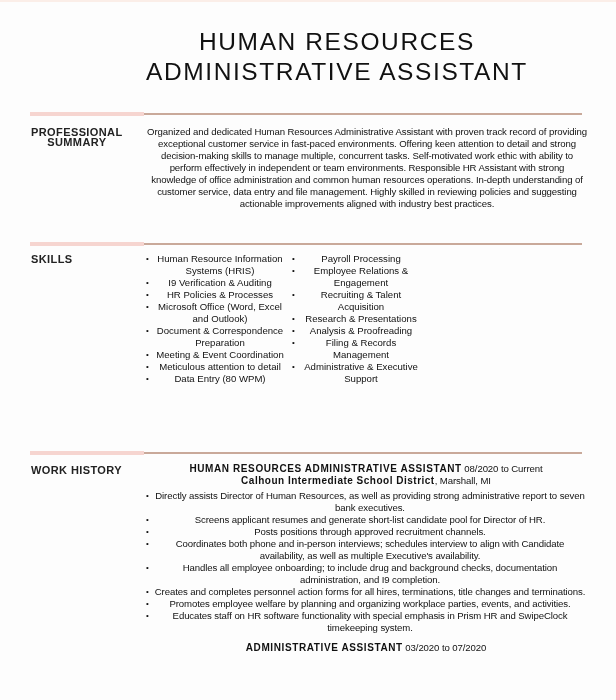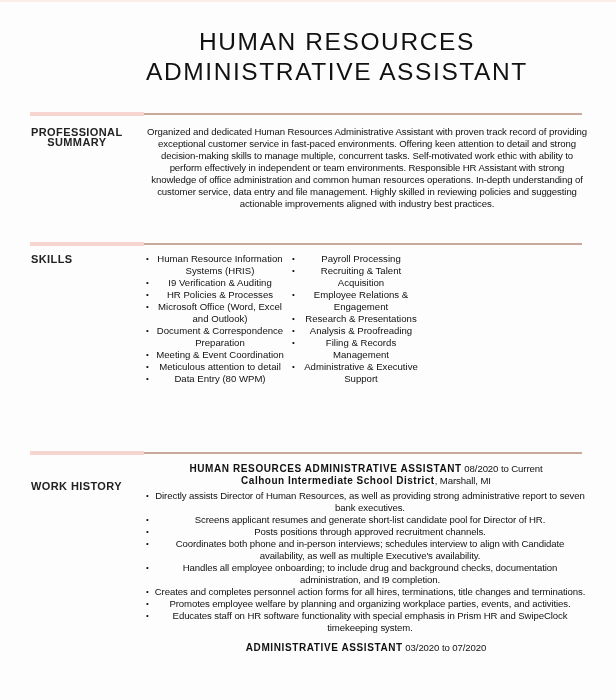--- a/index.html
+++ b/index.html
@@ -51,32 +51,32 @@
   <li>I9 Verification &amp; Auditing</li>
   <li>HR Policies &amp; Processes</li>
   <li>Microsoft Office (Word, Excel and Outlook)</li>
   <li>Document &amp; Correspondence Preparation</li>
   <li>Meeting &amp; Event Coordination</li>
   <li>Meticulous attention to detail</li>
   <li>Data Entry (80 WPM)</li>
 </ul>
 <ul class="bul skills-col2">
   <li>Payroll Processing</li>
+  <li>Employee Relations &amp; Engagement</li>
   <li>Recruiting &amp; Talent Acquisition</li>
-  <li>Employee Relations &amp; Engagement</li>
   <li>Research &amp; Presentations</li>
   <li>Analysis &amp; Proofreading</li>
   <li>Filing &amp; Records Management</li>
   <li>Administrative &amp; Executive Support</li>
 </ul>
 
 <div class="divider" style="top:452px;">
     <div class="accent"></div>
   </div>
-<div class="sec-label" style="top:465px;margin-top:16px;">WORK HISTORY</div>
+<div class="sec-label" style="top:465px;">WORK HISTORY</div>
 
 <div class="body-text" style="top:463px; width:440px;">
   <div class="job-head">
     <span class="job-title">HUMAN RESOURCES ADMINISTRATIVE ASSISTANT</span>
     <span class="job-dates">08/2020 to Current</span>
   </div>
   <div class="job-head">
     <span class="company">Calhoun Intermediate School District</span><span class="loc">, Marshall, MI</span>
   </div>
   <ul class="bul job-bullets">

